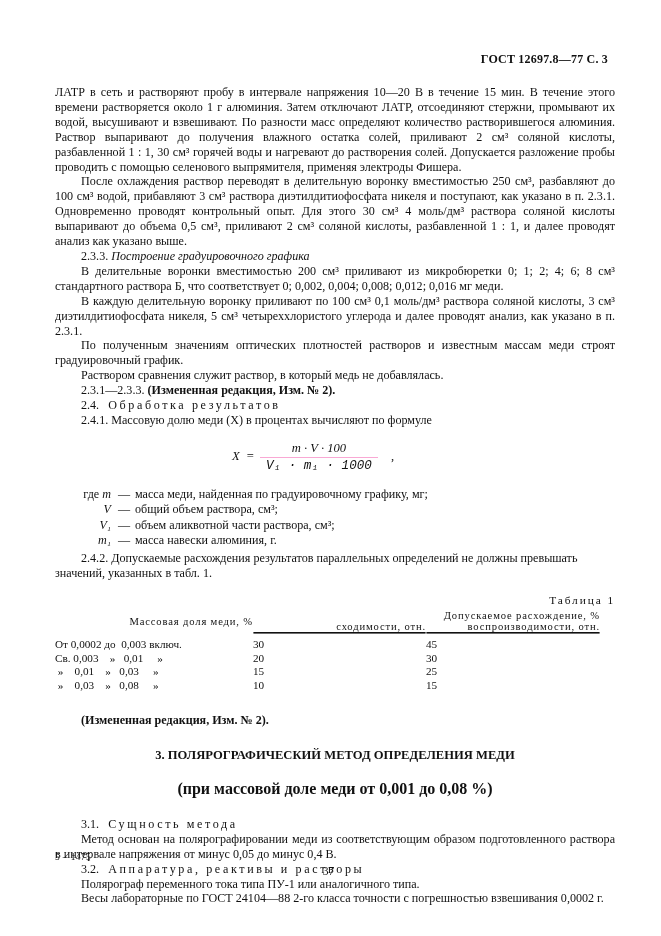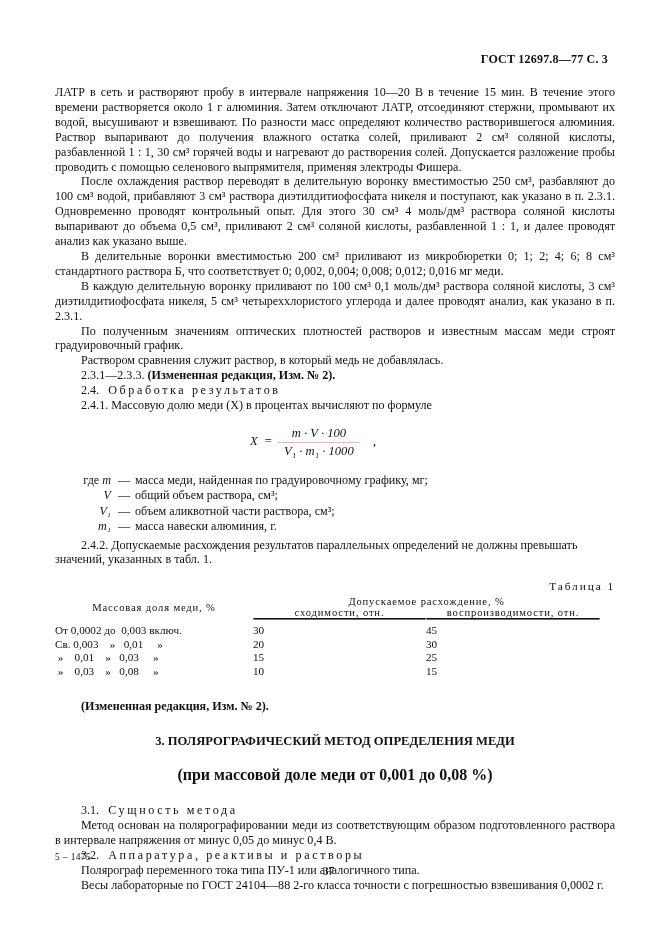--- a/index.html
+++ b/index.html
@@ -79,20 +79,21 @@
   .frac .num {
     display: block;
     padding: 0 6px 1px 6px;
     border-bottom: 1px solid #f9a8d4;
     font-style: italic;
   }
   .frac .den {
     display: block;
     padding: 1px 6px 0 6px;
     font-style: italic;
+    font-family: Liberation Mono, monospace;
   }
   .fx { font-style: italic; margin-right: 4px; }
   .comma-tail { margin-left: 7px; font-style: normal; }
 
   
   .deflist {
     width: 560px;
     font-size: 12.1px;
     line-height: 15.4px;
   }
@@ -135,21 +136,21 @@
   }
   table.t1 td, table.t1 th {
     border: 0;
     padding: 0;
     font-weight: normal;
   }
   .tb-top {
     border-top: 1.3px solid #111;
   }
   .th-cell {
-    text-align: center;
+    text-align: right;
     vertical-align: middle;
     padding: 6px 4px;
     letter-spacing: 0.85px;
   }
   .col-div {
     border-left: 1.1px solid #111;
   }
   .hdr-bottom {
     border-bottom: 1.1px solid #111;
   }
@@ -225,20 +226,24 @@
 <div class="page">
 
   <div class="header">ГОСТ 12697.8—77 С. 3</div>
 
   <div class="body-block">
 
     <p class="para noindent">ЛАТР в сеть и растворяют пробу в интервале напряжения 10—20 В в течение 15 мин. В течение этого времени растворяется около 1 г алюминия. Затем отключают ЛАТР, отсоединяют стержни, промывают их водой, высушивают и взвешивают. По разности масс определяют количество растворившегося алюминия. Раствор выпаривают до получения влажного остатка солей, приливают 2 см³ соляной кислоты, разбавленной 1 : 1, 30 см³ горячей воды и нагревают до растворения солей. Допускается разложение пробы проводить с помощью селенового выпрямителя, применяя электроды Фишера.</p>
 
     <p class="para">После охлаждения раствор переводят в делительную воронку вместимостью 250 см³, разбавляют до 100 см³ водой, прибавляют 3 см³ раствора диэтилдитиофосфата никеля и поступают, как указано в п. 2.3.1. Одновременно проводят контрольный опыт. Для этого 30 см³ 4 моль/дм³ раствора соляной кислоты выпаривают до объема 0,5 см³, приливают 2 см³ соляной кислоты, разбавленной 1 : 1, и далее проводят анализ как указано выше.</p>
 
+    <p class="para">
+      <span>2.3.3.</span>
+      <span class="it">Построение градуировочного графика</span>
+    </p>
 
     <p class="para">В делительные воронки вместимостью 200 см³ приливают из микробюретки 0; 1; 2; 4; 6; 8 см³ стандартного раствора Б, что соответствует 0; 0,002, 0,004; 0,008; 0,012; 0,016 мг меди.</p>
 
     <p class="para">В каждую делительную воронку приливают по 100 см³ 0,1 моль/дм³ раствора соляной кислоты, 3 см³ диэтилдитиофосфата никеля, 5 см³ четыреххлористого углерода и далее проводят анализ, как указано в п. 2.3.1.</p>
 
     <p class="para">По полученным значениям оптических плотностей растворов и известным массам меди строят градуировочный график.</p>
 
     <p class="para lastline">Раствором сравнения служит раствор, в который медь не добавлялась.</p>
 
     <p class="para">

